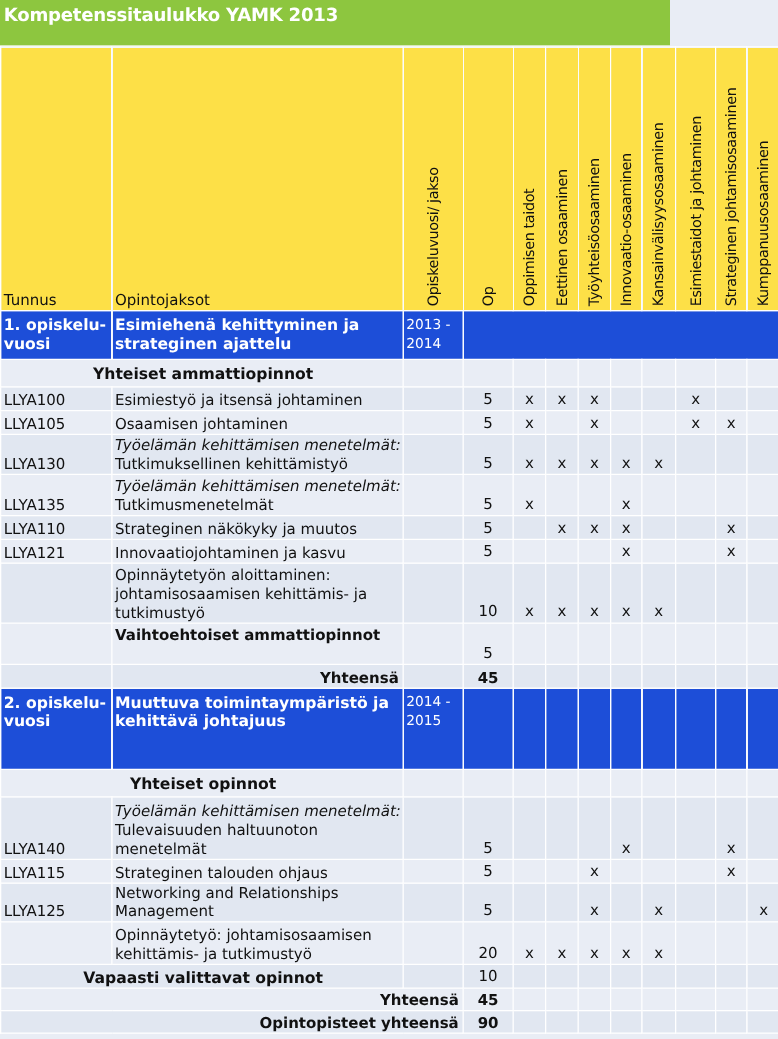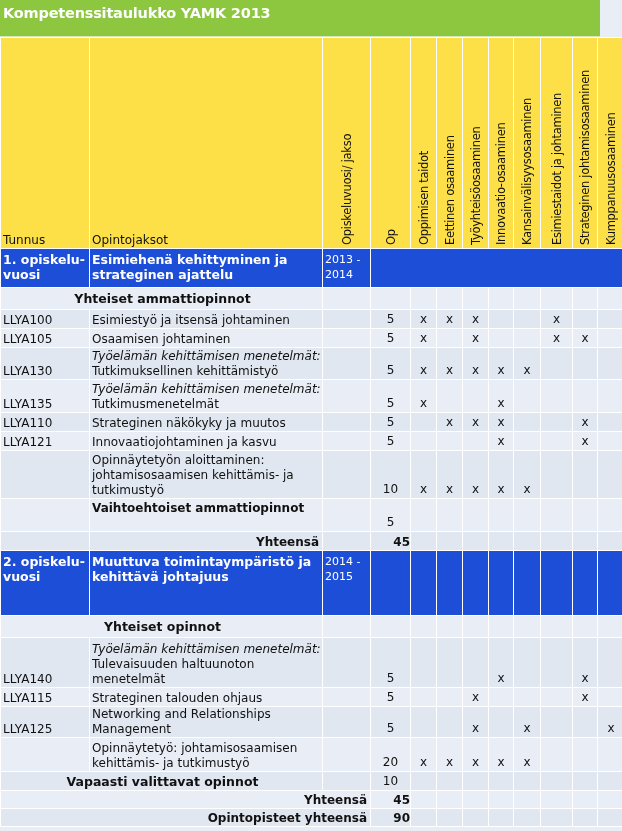--- a/index.html
+++ b/index.html
@@ -1,33 +1,33 @@
 <!DOCTYPE html>
 <html><head>
 <meta charset="utf-8">
 <style>
   html, body { margin: 0; padding: 0; }
   body { width: 622px; height: 831px; overflow: hidden; background: #e9edf5; font-family: "DejaVu Sans", sans-serif; font-size: 12px; color: #111; }
-  .title-bar { position: absolute; left: 0; top: 0; width: 600px; height: 36px; background: #8dc63f; border-bottom: 1px solid #d7e8b8; }
+  .title-bar { position: absolute; left: 0; top: 0; width: 536px; height: 36px; background: #8dc63f; border-bottom: 1px solid #d7e8b8; }
   .title-bar span { position: absolute; left: 3px; top: 5px; color: #fff; font-weight: bold; font-size: 14.5px; letter-spacing: -0.2px; }
   table { position: absolute; left: 0; top: 37px; border-collapse: collapse; table-layout: fixed; width: 624px; }
   td { border: 1px solid #ffffff; padding: 0 0 0 2px; vertical-align: bottom; line-height: 15px; overflow: hidden; white-space: nowrap; }
   tr.head td { background: #fde047; height: 210px; }
   tr.head td.vert { padding: 0; position: relative; }
   tr.head td.vert div { position: absolute; left: 50%; bottom: 3px; transform-origin: left bottom; transform: rotate(-90deg) translate(0, 50%); white-space: nowrap; font-size: 11.5px; letter-spacing: -0.3px; }
   tr.band td { background: #1d4ed8; color: #fff; vertical-align: top; padding-top: 3px; }
   tr.band td.bold { font-weight: bold; font-size: 12.5px; white-space: normal; }
   tr.band td.yr { font-size: 11px; white-space: normal; }
   tr.row td { background: #e9edf5; }
   tr.alt td { background: #e1e7f1; }
   td.wrap { white-space: normal; }
   td.r { text-align: right; padding-right: 3px; }
   td.sub { font-weight: bold; font-size: 12.5px; text-align: center; vertical-align: middle; }
   td.num { text-align: center; padding: 0; padding-bottom: 1px; }
-  td.bnum { font-weight: bold; text-align: right; padding: 0; margin-top: 16px; }
+  td.bnum { font-weight: bold; text-align: center; padding: 0; margin-top: 16px; }
   td.x { text-align: center; padding: 0; padding-bottom: 1px; }
   i { font-style: italic; }
   .b { font-weight: bold; margin-left: 45px; }
 </style>
 </head>
 <body>
 
 <div class="title-bar">
   <span>Kompetenssitaulukko YAMK 2013</span>
 </div>

